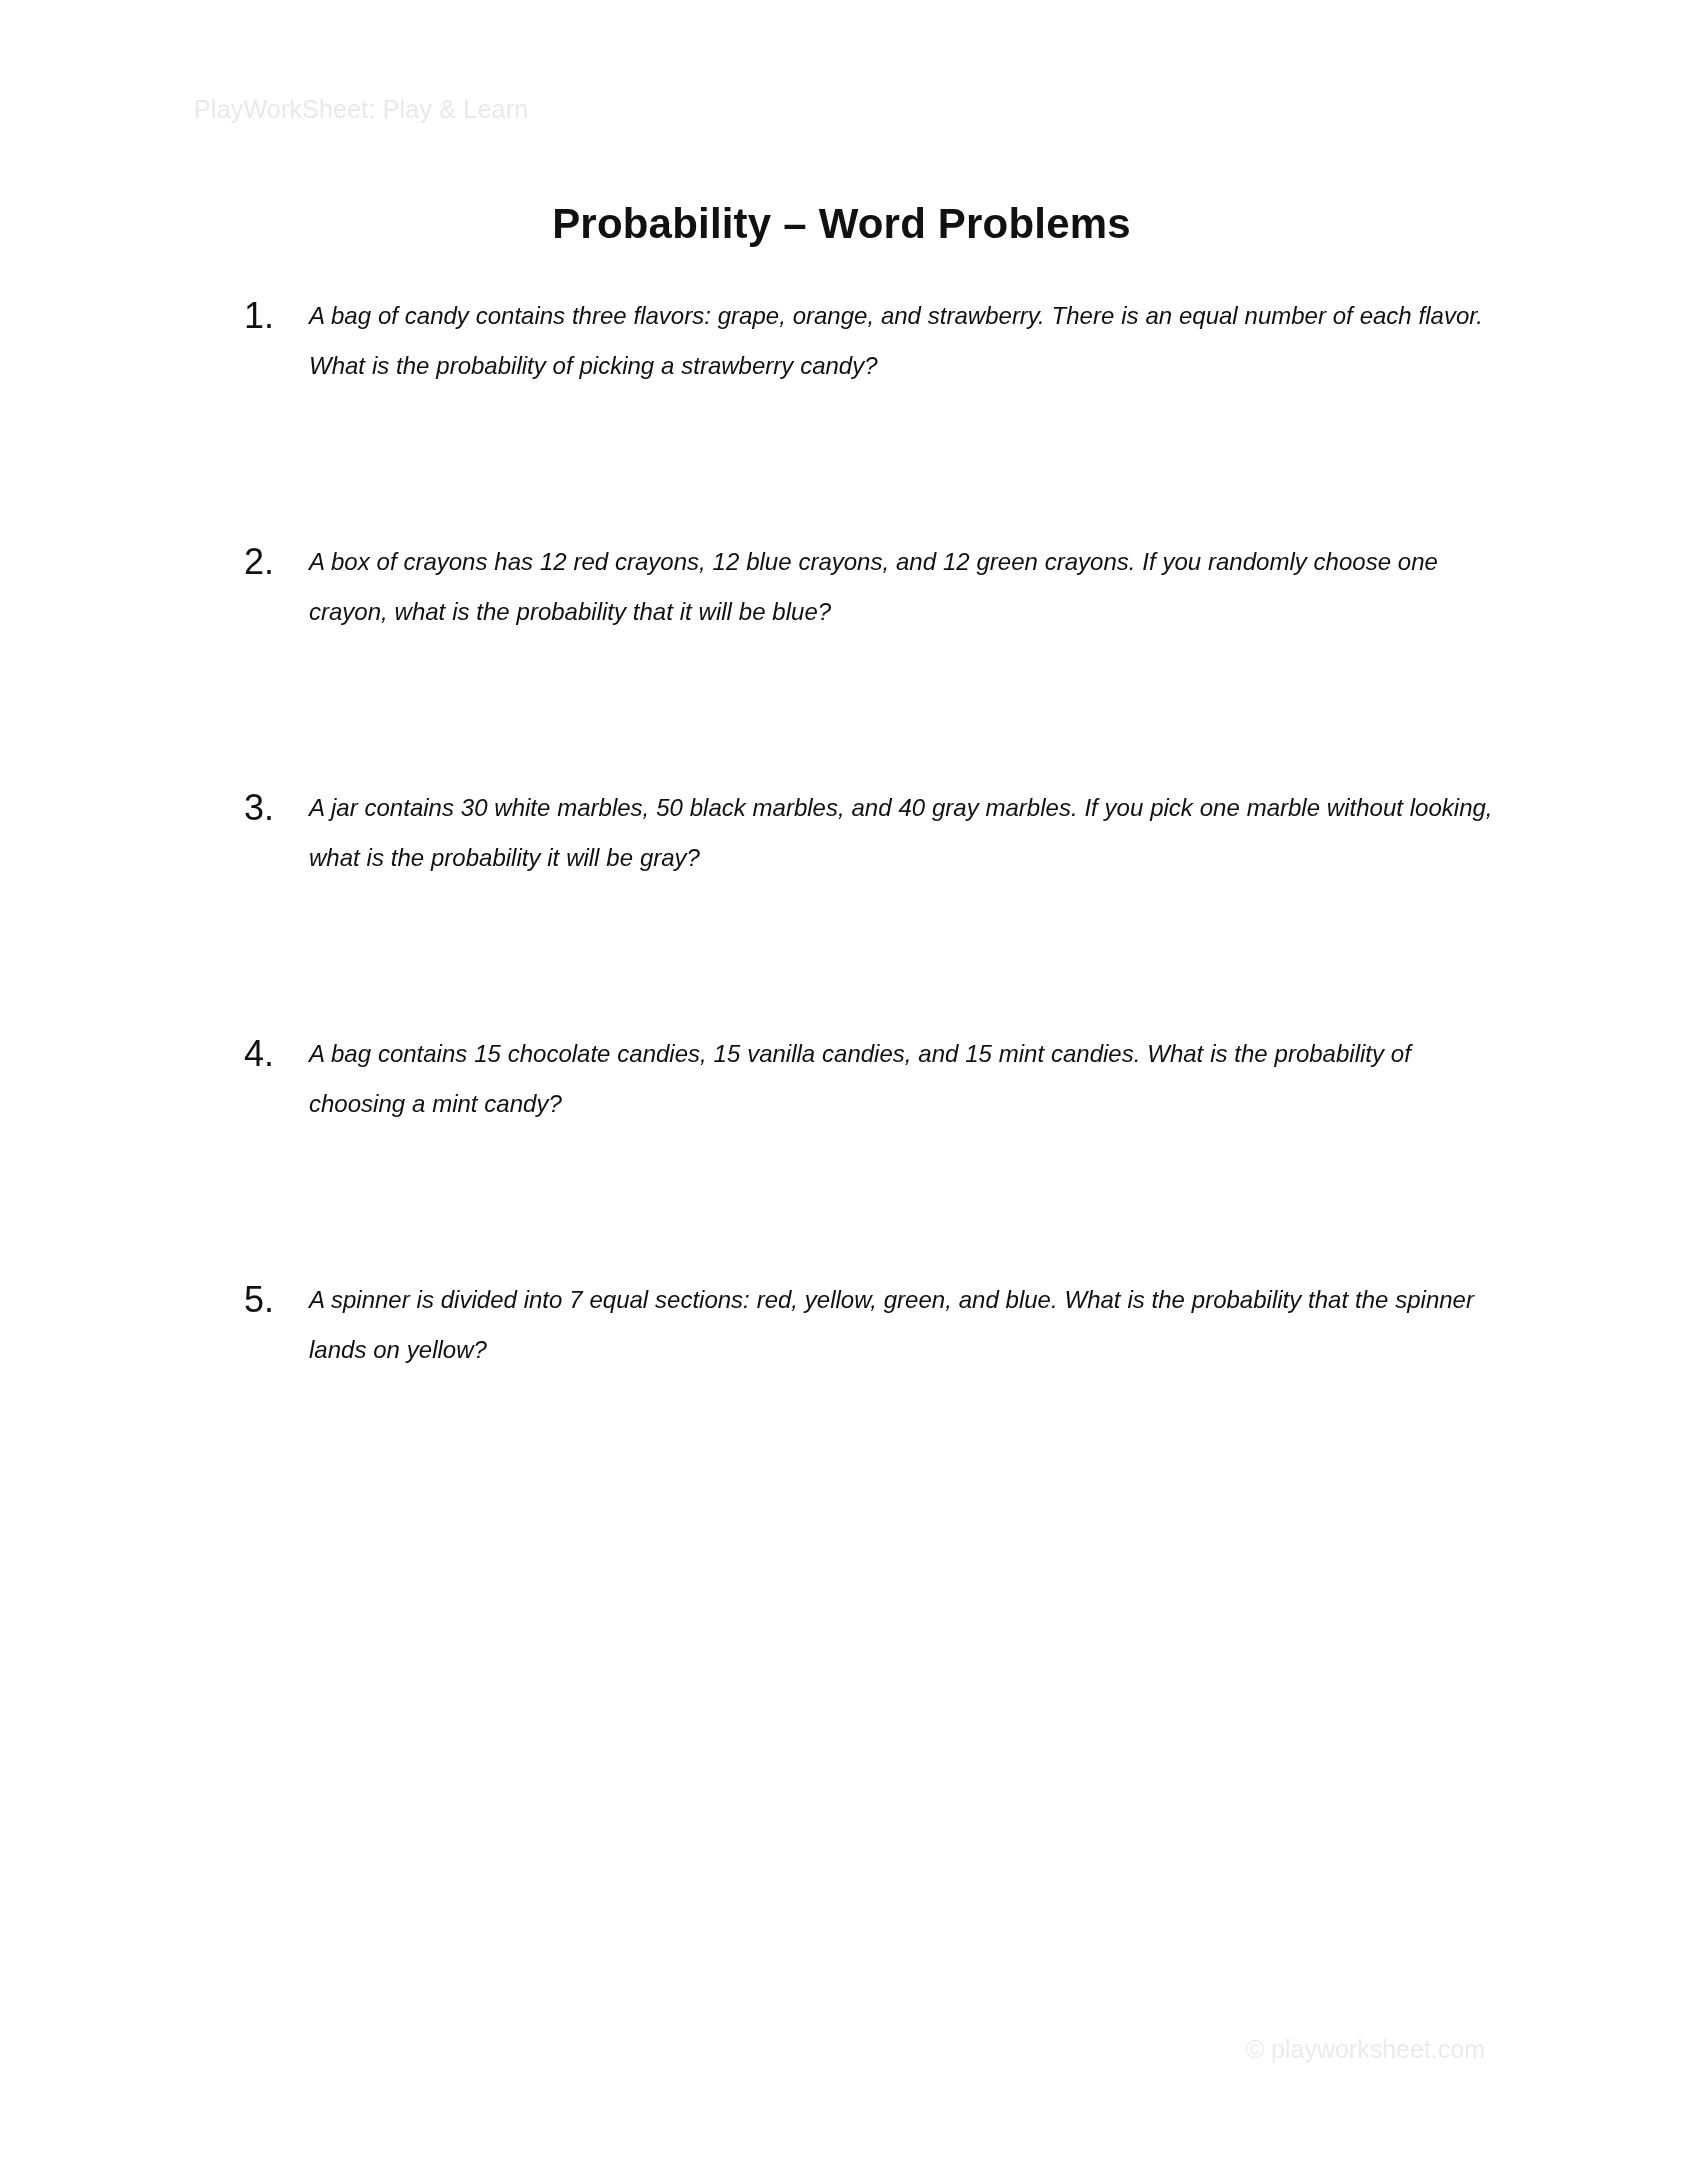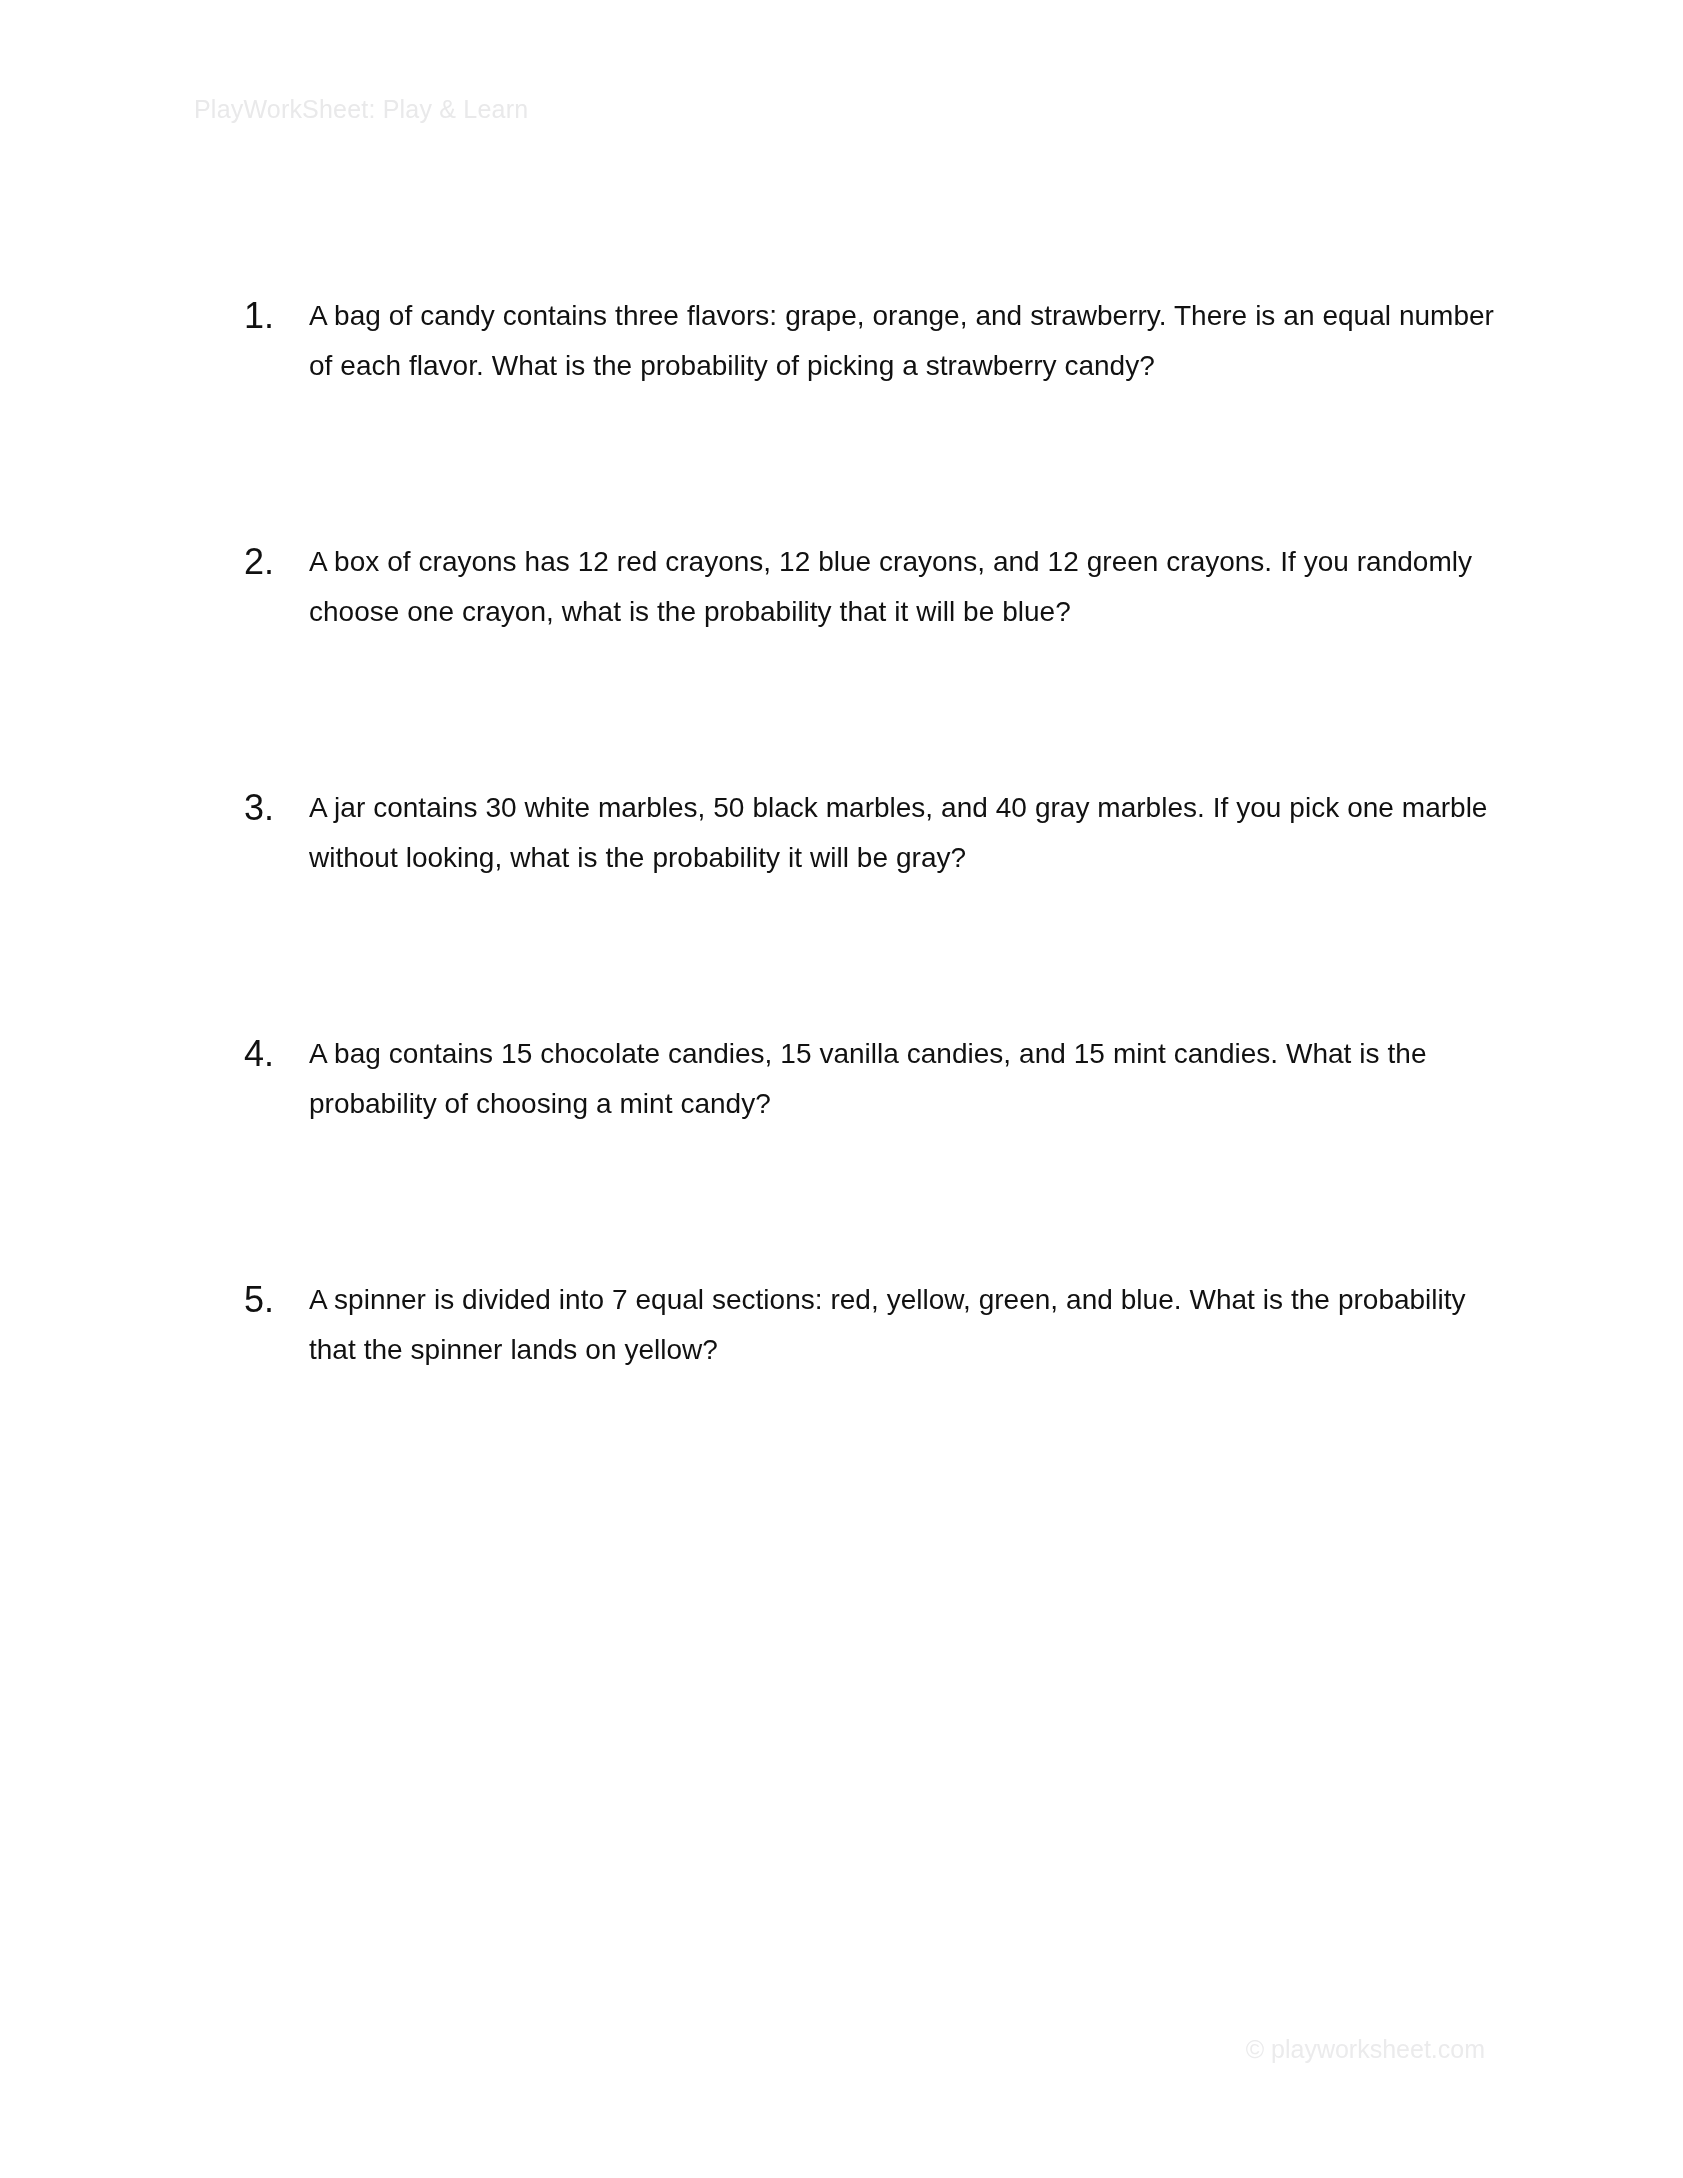--- a/index.html
+++ b/index.html
@@ -67,46 +67,48 @@
     flex: 0 0 auto;
     width: 65px;
     font-size: 36px;
     line-height: 50px;
     color: #111111;
     text-align: left;
   }
 
   .q-text {
     flex: 1 1 auto;
-    font-size: 28px;
+    font-size: 24px;
     line-height: 50px;
     color: #111111;
     max-width: 1188px;
     text-align: left;
     word-spacing: 0.2px;
+    font-style: italic;
   }
 
   
   .footer {
     position: absolute;
     right: 198px;
     bottom: 114px;
     font-size: 25px;
     color: #ebebec;
     white-space: nowrap;
     user-select: none;
   }
 </style>
 </head>
 <body>
 
 <div class="page">
 
   <div class="brand-header">PlayWorkSheet: Play &amp; Learn</div>
 
+  <h1 class="worksheet-title">Probability – Word Problems</h1>
 
   <ol class="questions" id="question-list">
   <li class="question">
         <span class="q-number">1.</span>
         <span class="q-text">A bag of candy contains three flavors: grape, orange, and strawberry. There is an equal number of each flavor. What is the probability of picking a strawberry candy?</span>
       </li>
       <li class="question">
         <span class="q-number">2.</span>
         <span class="q-text">A box of crayons has 12 red crayons, 12 blue crayons, and 12 green crayons. If you randomly choose one crayon, what is the probability that it will be blue?</span>
       </li>

